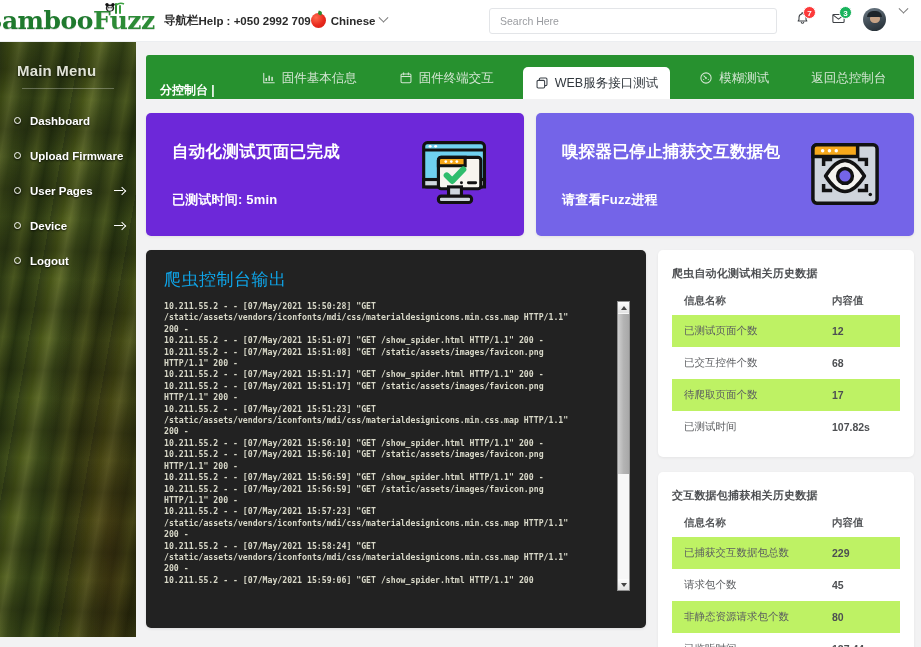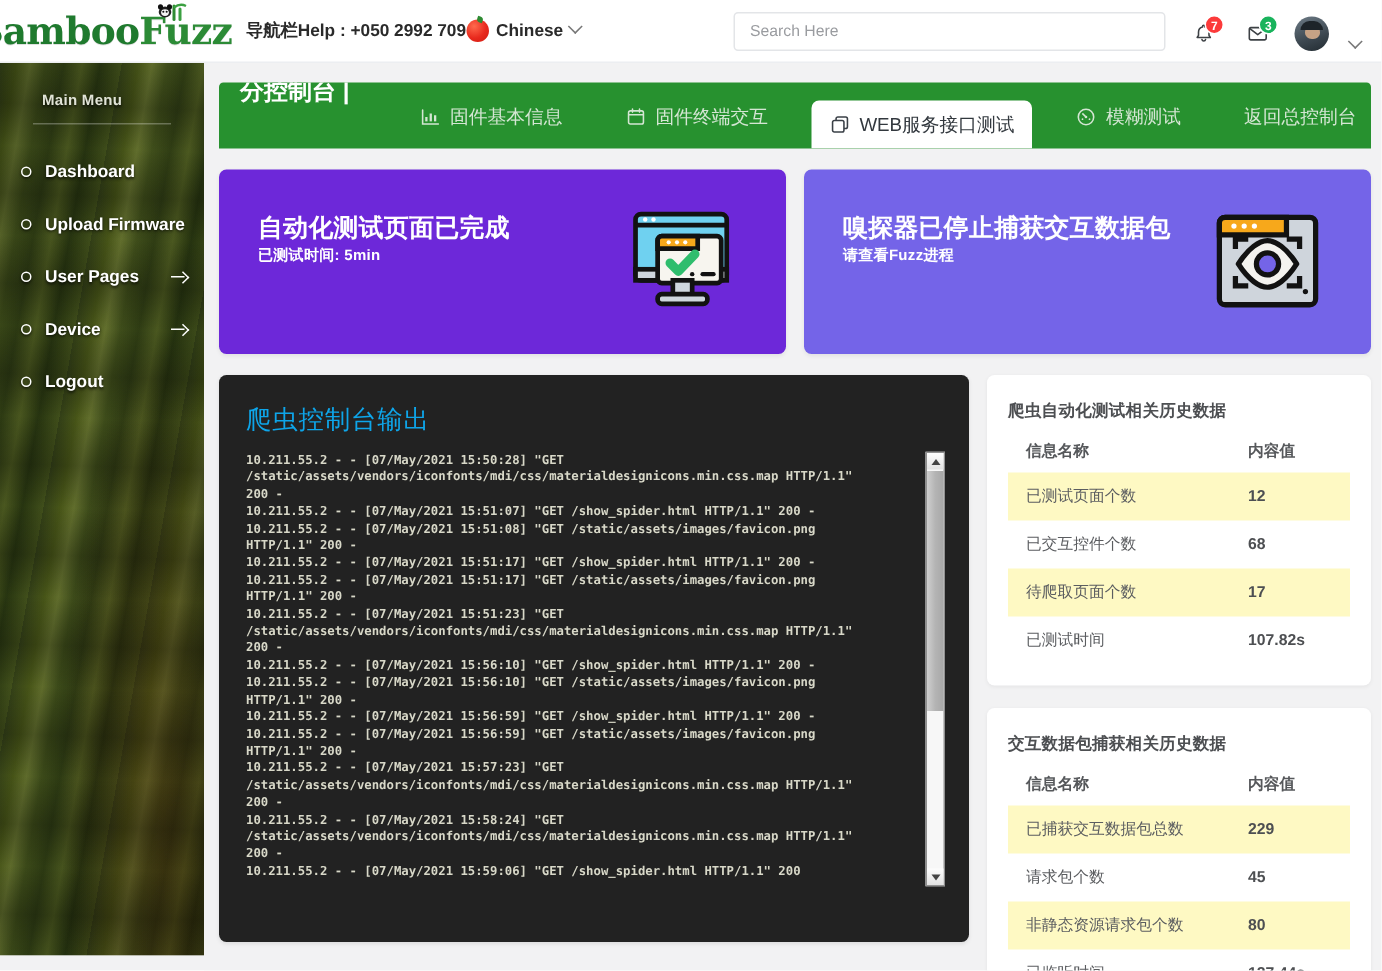--- a/index.html
+++ b/index.html
@@ -102,21 +102,21 @@
     display: inline-block;
     width: 7px; height: 7px;
     border-right: 1.3px solid #777;
     border-bottom: 1.3px solid #777;
     transform: rotate(45deg) translate(-2px,-2px);
   }
 
   .nav-right {
     margin-left: auto;
     display: flex;
-    align-items: flex-end;
+    align-items: flex-start;
     gap: 14px;
     padding-right: 14px;
   }
   .search-box {
     width: 288px;
     height: 26px;
     border: 1px solid #e3e5e8;
     border-radius: 3px;
     background: #fff;
     font-size: 10.5px;
@@ -201,23 +201,23 @@
     background:
       repeating-linear-gradient(2deg, rgba(0,0,0,0) 0px, rgba(0,0,0,.22) 28px, rgba(0,0,0,0) 60px),
       radial-gradient(ellipse at 80% 85%, rgba(120,40,10,.22) 0%, rgba(0,0,0,0) 45%);
   }
   .sidebar-inner {
     position: relative;
     padding-top: 20px;
   }
   .menu-title {
     color: #e0e3d6;
-    font-size: 10px;
-    font-weight: bold;
-    padding-left: 28px;
+    font-size: 15px;
+    font-weight: bold;
+    padding-left: 17px;
     letter-spacing: .2px;
     text-shadow: 0 1px 2px rgba(0,0,0,.7);
   }
   .menu-rule {
     height: 1px;
     background: rgba(255,255,255,.28);
     margin: 9px 22px 0 22px;
   }
   .menu-list { margin-top: 14px; }
   .menu-item {
@@ -278,23 +278,23 @@
     height: 44px;
     background: #27912f;
     border-radius: 3px 3px 0 0;
     display: flex;
     align-items: flex-end;
     padding-left: 14px;
     overflow: hidden;
   }
   .tabstrip-title {
     color: #ffffff;
-    font-size: 16px;
-    font-weight: bold;
-    padding-bottom: 27px;
+    font-size: 12px;
+    font-weight: bold;
+    padding-bottom: 0;
     white-space: nowrap;
     margin-right: 34px;
   }
   .tabs {
     display: flex;
     align-items: flex-end;
     height: 44px;
     gap: 16px;
   }
   .tab {
@@ -341,22 +341,23 @@
   .banner.purple { background: #7464e8; }
   .banner-title {
     color: #fff;
     font-size: 16.5px;
     font-weight: bold;
     letter-spacing: .3px;
     max-width: 270px;
   }
   .banner-sub {
     color: #fff;
-    font-size: 10px;
-    font-weight: bold;
+    font-size: 13px;
+    font-weight: bold;
+    margin-top: 28px;
     letter-spacing: .2px;
   }
   .banner-ico {
     position: absolute;
     right: 32px;
     top: 26px;
     width: 74px; height: 70px;
   }
 
   
@@ -460,21 +461,21 @@
     color: #56585b;
     padding: 7px 0 7px 12px;
   }
   table.tbl th.v, table.tbl td.v { padding-left: 14px; width: 82px; }
   table.tbl td {
     font-size: 10.5px;
     color: #5b5d60;
     padding: 9px 0 9px 12px;
     font-weight: normal;
   }
-  table.tbl tr.alt td { background: #fef9c3; }
+  table.tbl tr.alt td { background: #bef264; }
   table.tbl td.v { font-weight: bold; color: #4d4f52; }
 </style>
 </head>
 <body>
 
 <div class="app">
 
   <div class="navbar">
 
     <div class="brand">

